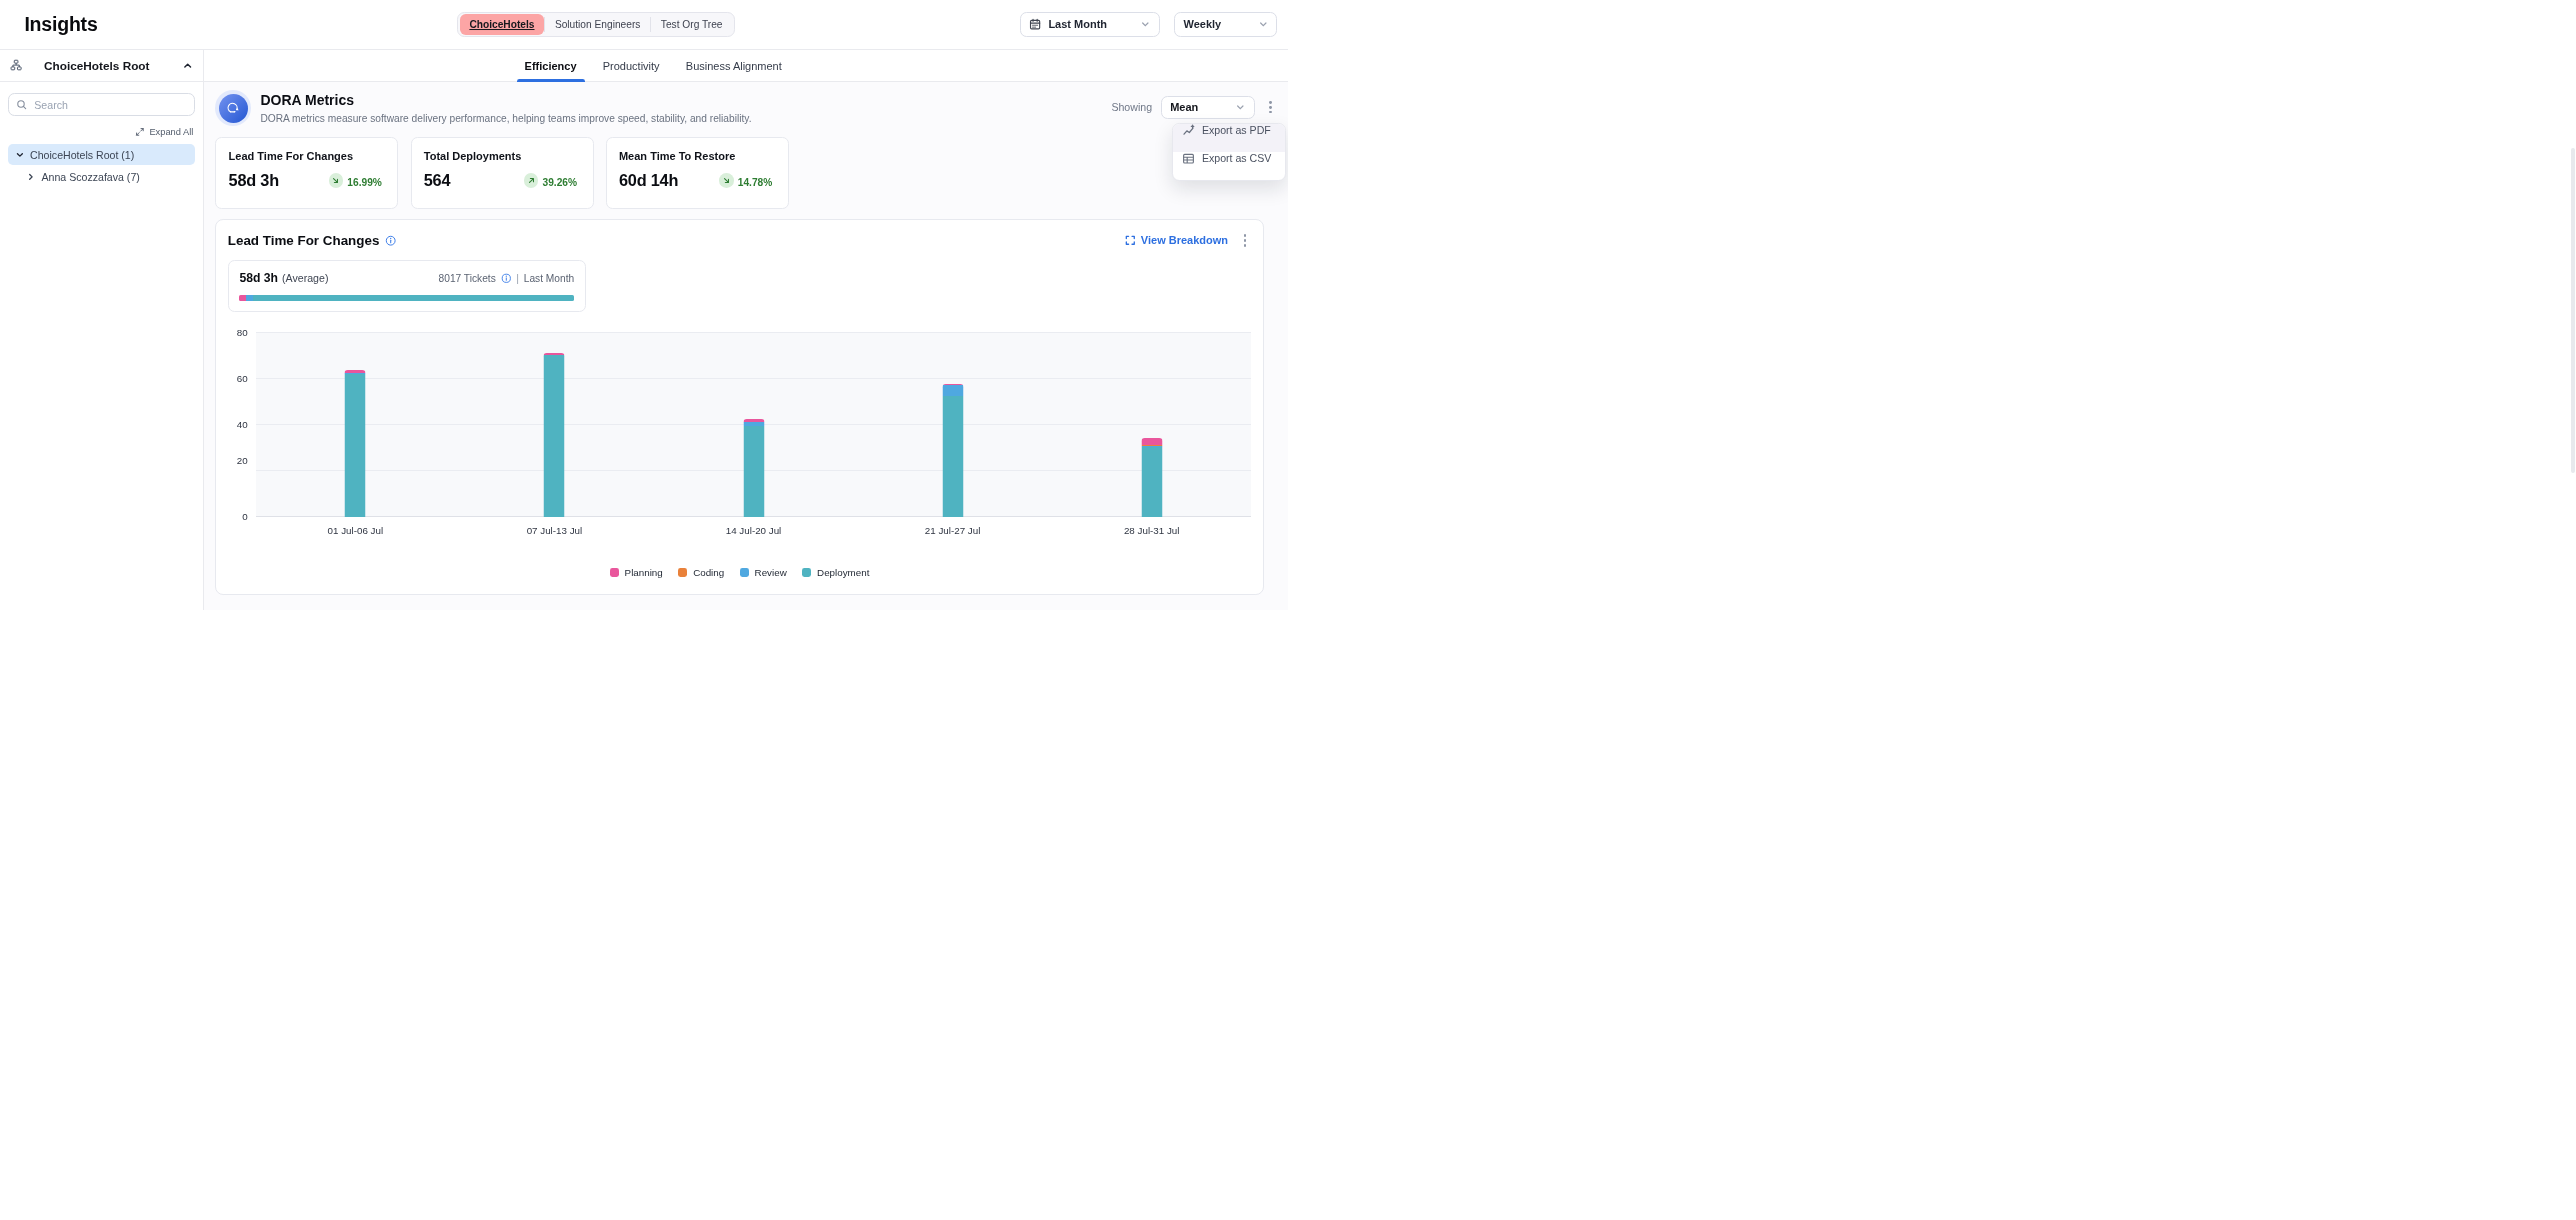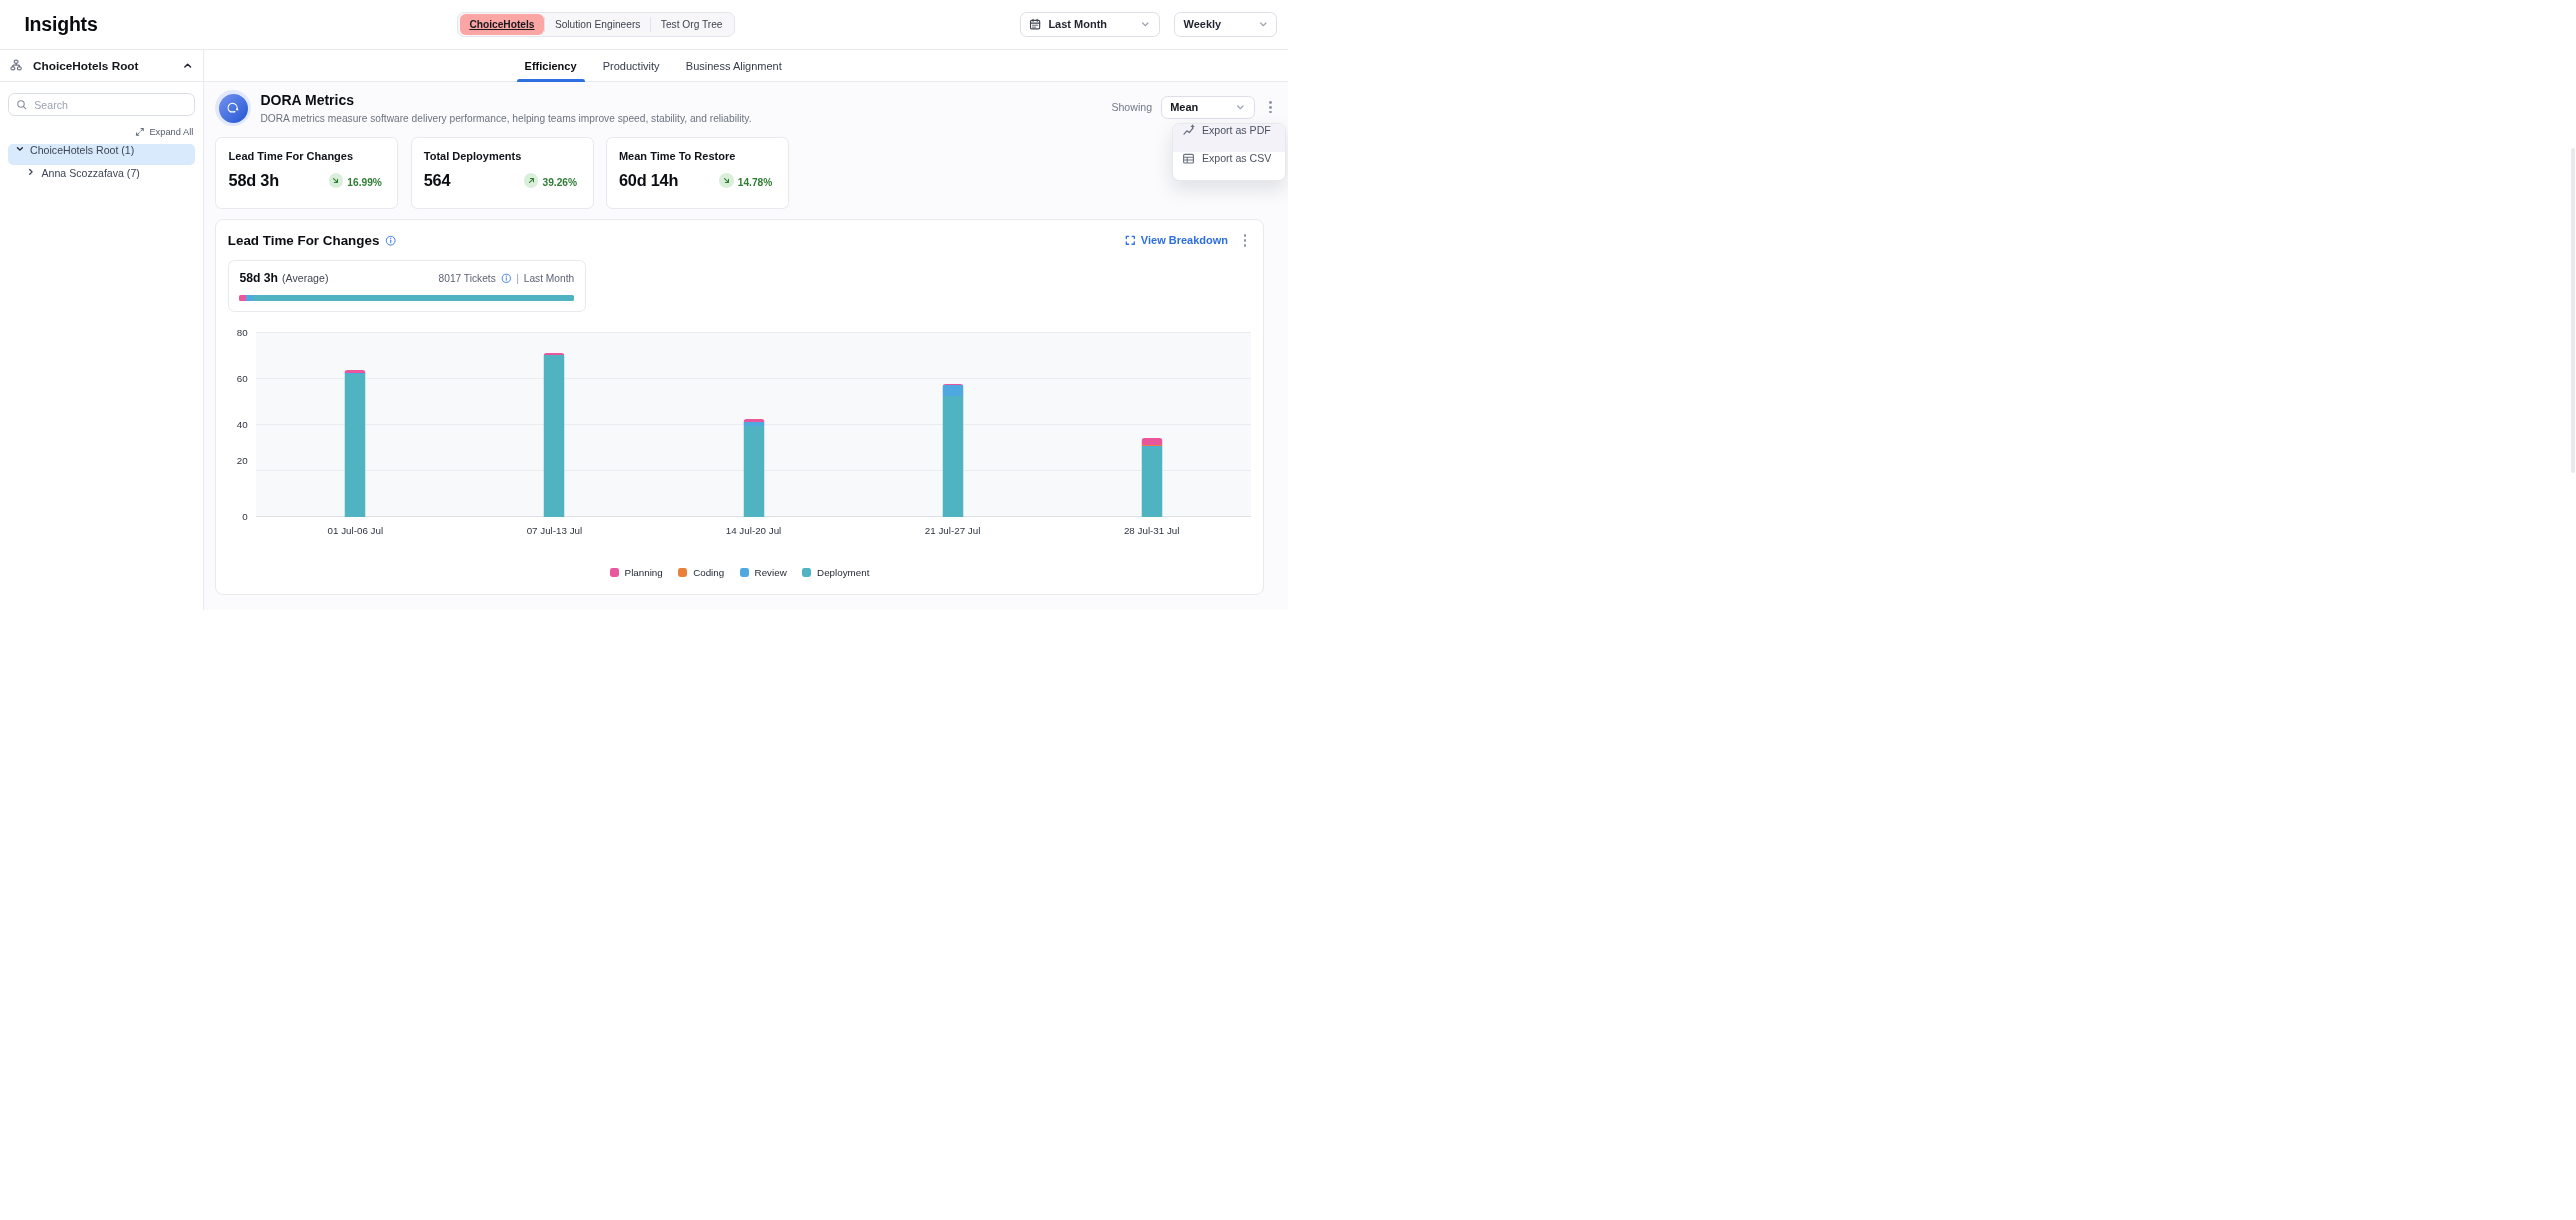--- a/index.html
+++ b/index.html
@@ -23,33 +23,33 @@
     background:#fff; cursor:pointer; }
   .dropdown .chev { margin-left:auto; display:flex; }
   .dd-period { width:140px; font-weight:600; }
   .dd-granularity { width:103px; font-weight:600; }
 
   
   .layout { display:flex; height:560px; }
   .sidebar { width:204px; border-right:0.8px solid #e9eaee; background:#fff; flex-shrink:0;
     display:flex; flex-direction:column; }
   .sidebar-header { height:32px; border-bottom:0.8px solid #e9eaee; display:flex;
-    align-items:center; padding:0 9.8px; gap:11px; }
+    align-items:center; padding:0 9.8px; gap:22px; }
   .sidebar-header .sh-title { font-size:11.8px; font-weight:700; color:#14161c; }
   .sh-collapse { margin-left:auto; display:flex; cursor:pointer; }
   .sidebar-body { padding:11.4px 8.1px; }
   .search-box { display:flex; align-items:center; gap:6.5px; border:0.8px solid #d9dde5;
     border-radius:6.5px; height:23px; padding:0 7.3px; background:#fff; }
   .search-box input { border:none; outline:none; flex:1; font-size:10.6px; color:#2a303c;
     background:transparent; min-width:0; }
   .search-box input::placeholder { color:#9aa3b2; }
   .expand-all { display:flex; justify-content:flex-end; align-items:center; gap:4.1px;
     font-size:9.3px; color:#525c6b; margin-top:10.6px; cursor:pointer; padding-right:1.6px; }
   .tree { margin-top:7.3px; }
-  .tree-item { display:flex; gap:5.7px; height:21px; border-radius:4.9px;
+  .tree-item { display:flex; align-items:center; gap:5.7px; height:21px; border-radius:4.9px;
     font-size:10.6px; color:#3c4554; padding:0 6.5px; cursor:pointer; }
   .tree-item.selected { background:#d9eafc; }
   .tree-item.child { margin-left:11.4px; margin-top:1.6px; }
 
   .main { flex:1; display:flex; flex-direction:column; background:#fbfbfd; min-width:0; }
   .tabs-row { height:32px; background:#fff; border-bottom:0.8px solid #e9eaee;
     display:flex; gap:23px; padding-left:319px; }
   .tab { position:relative; display:flex; align-items:center; font-size:11px;
     color:#353c4a; cursor:pointer; padding:0 1.6px; white-space:nowrap; }
   .tab.active { color:#0c0d12; font-weight:700; }

